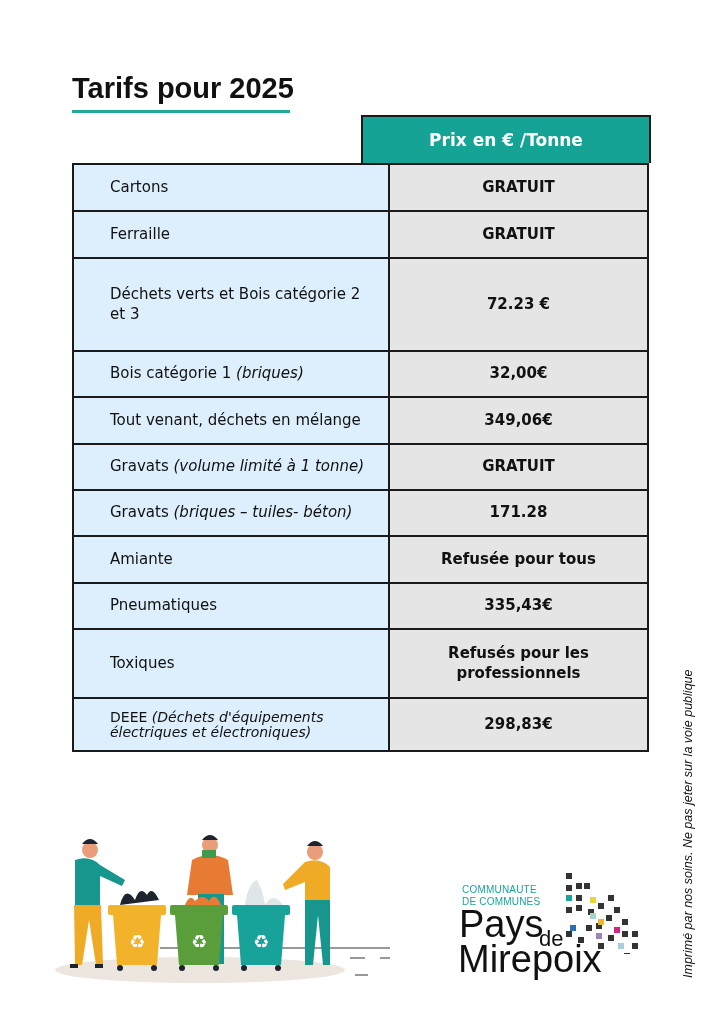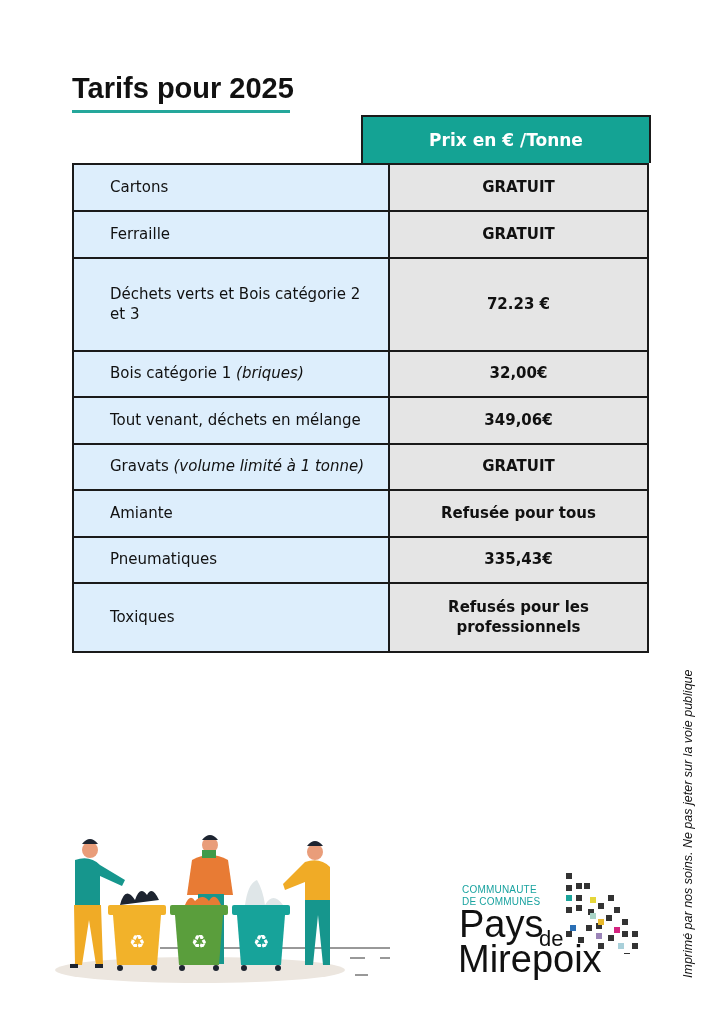--- a/index.html
+++ b/index.html
@@ -87,31 +87,39 @@
         <td class="price">32,00€</td>
       </tr>
       <tr style="height: 47px;">
         <td class="label"><span>Tout venant, déchets en mélange</span></td>
         <td class="price">349,06€</td>
       </tr>
       <tr style="height: 46px;">
         <td class="label"><span>Gravats </span><i>(volume limité à 1 tonne)</i></td>
         <td class="price">GRATUIT</td>
       </tr>
+      <tr style="height: 46px;">
+        <td class="label"><span>Gravats </span><i>(briques – tuiles- béton)</i></td>
+        <td class="price">171.28</td>
+      </tr>
       <tr style="height: 47px;">
         <td class="label"><span>Amiante</span></td>
         <td class="price">Refusée pour tous</td>
       </tr>
       <tr style="height: 46px;">
         <td class="label"><span>Pneumatiques</span></td>
         <td class="price">335,43€</td>
       </tr>
       <tr style="height: 69px;">
         <td class="label"><span>Toxiques</span></td>
         <td class="price">Refusés pour les professionnels</td>
+      </tr>
+      <tr style="height: 53px;">
+        <td class="label small"><span>DEEE </span><i>(Déchets d'équipements électriques et électroniques)</i></td>
+        <td class="price">298,83€</td>
       </tr>
     </tbody>
 </table>
 
 <svg class="illustration" viewBox="0 0 350 160">
   <ellipse cx="150" cy="140" rx="145" ry="13" fill="#ece6df"></ellipse>
   <line x1="110" y1="118" x2="340" y2="118" stroke="#333" stroke-width="1"></line>
   <line x1="300" y1="128" x2="315" y2="128" stroke="#333" stroke-width="1"></line>
   <line x1="330" y1="128" x2="340" y2="128" stroke="#333" stroke-width="1"></line>
   <line x1="305" y1="145" x2="318" y2="145" stroke="#333" stroke-width="1"></line>

